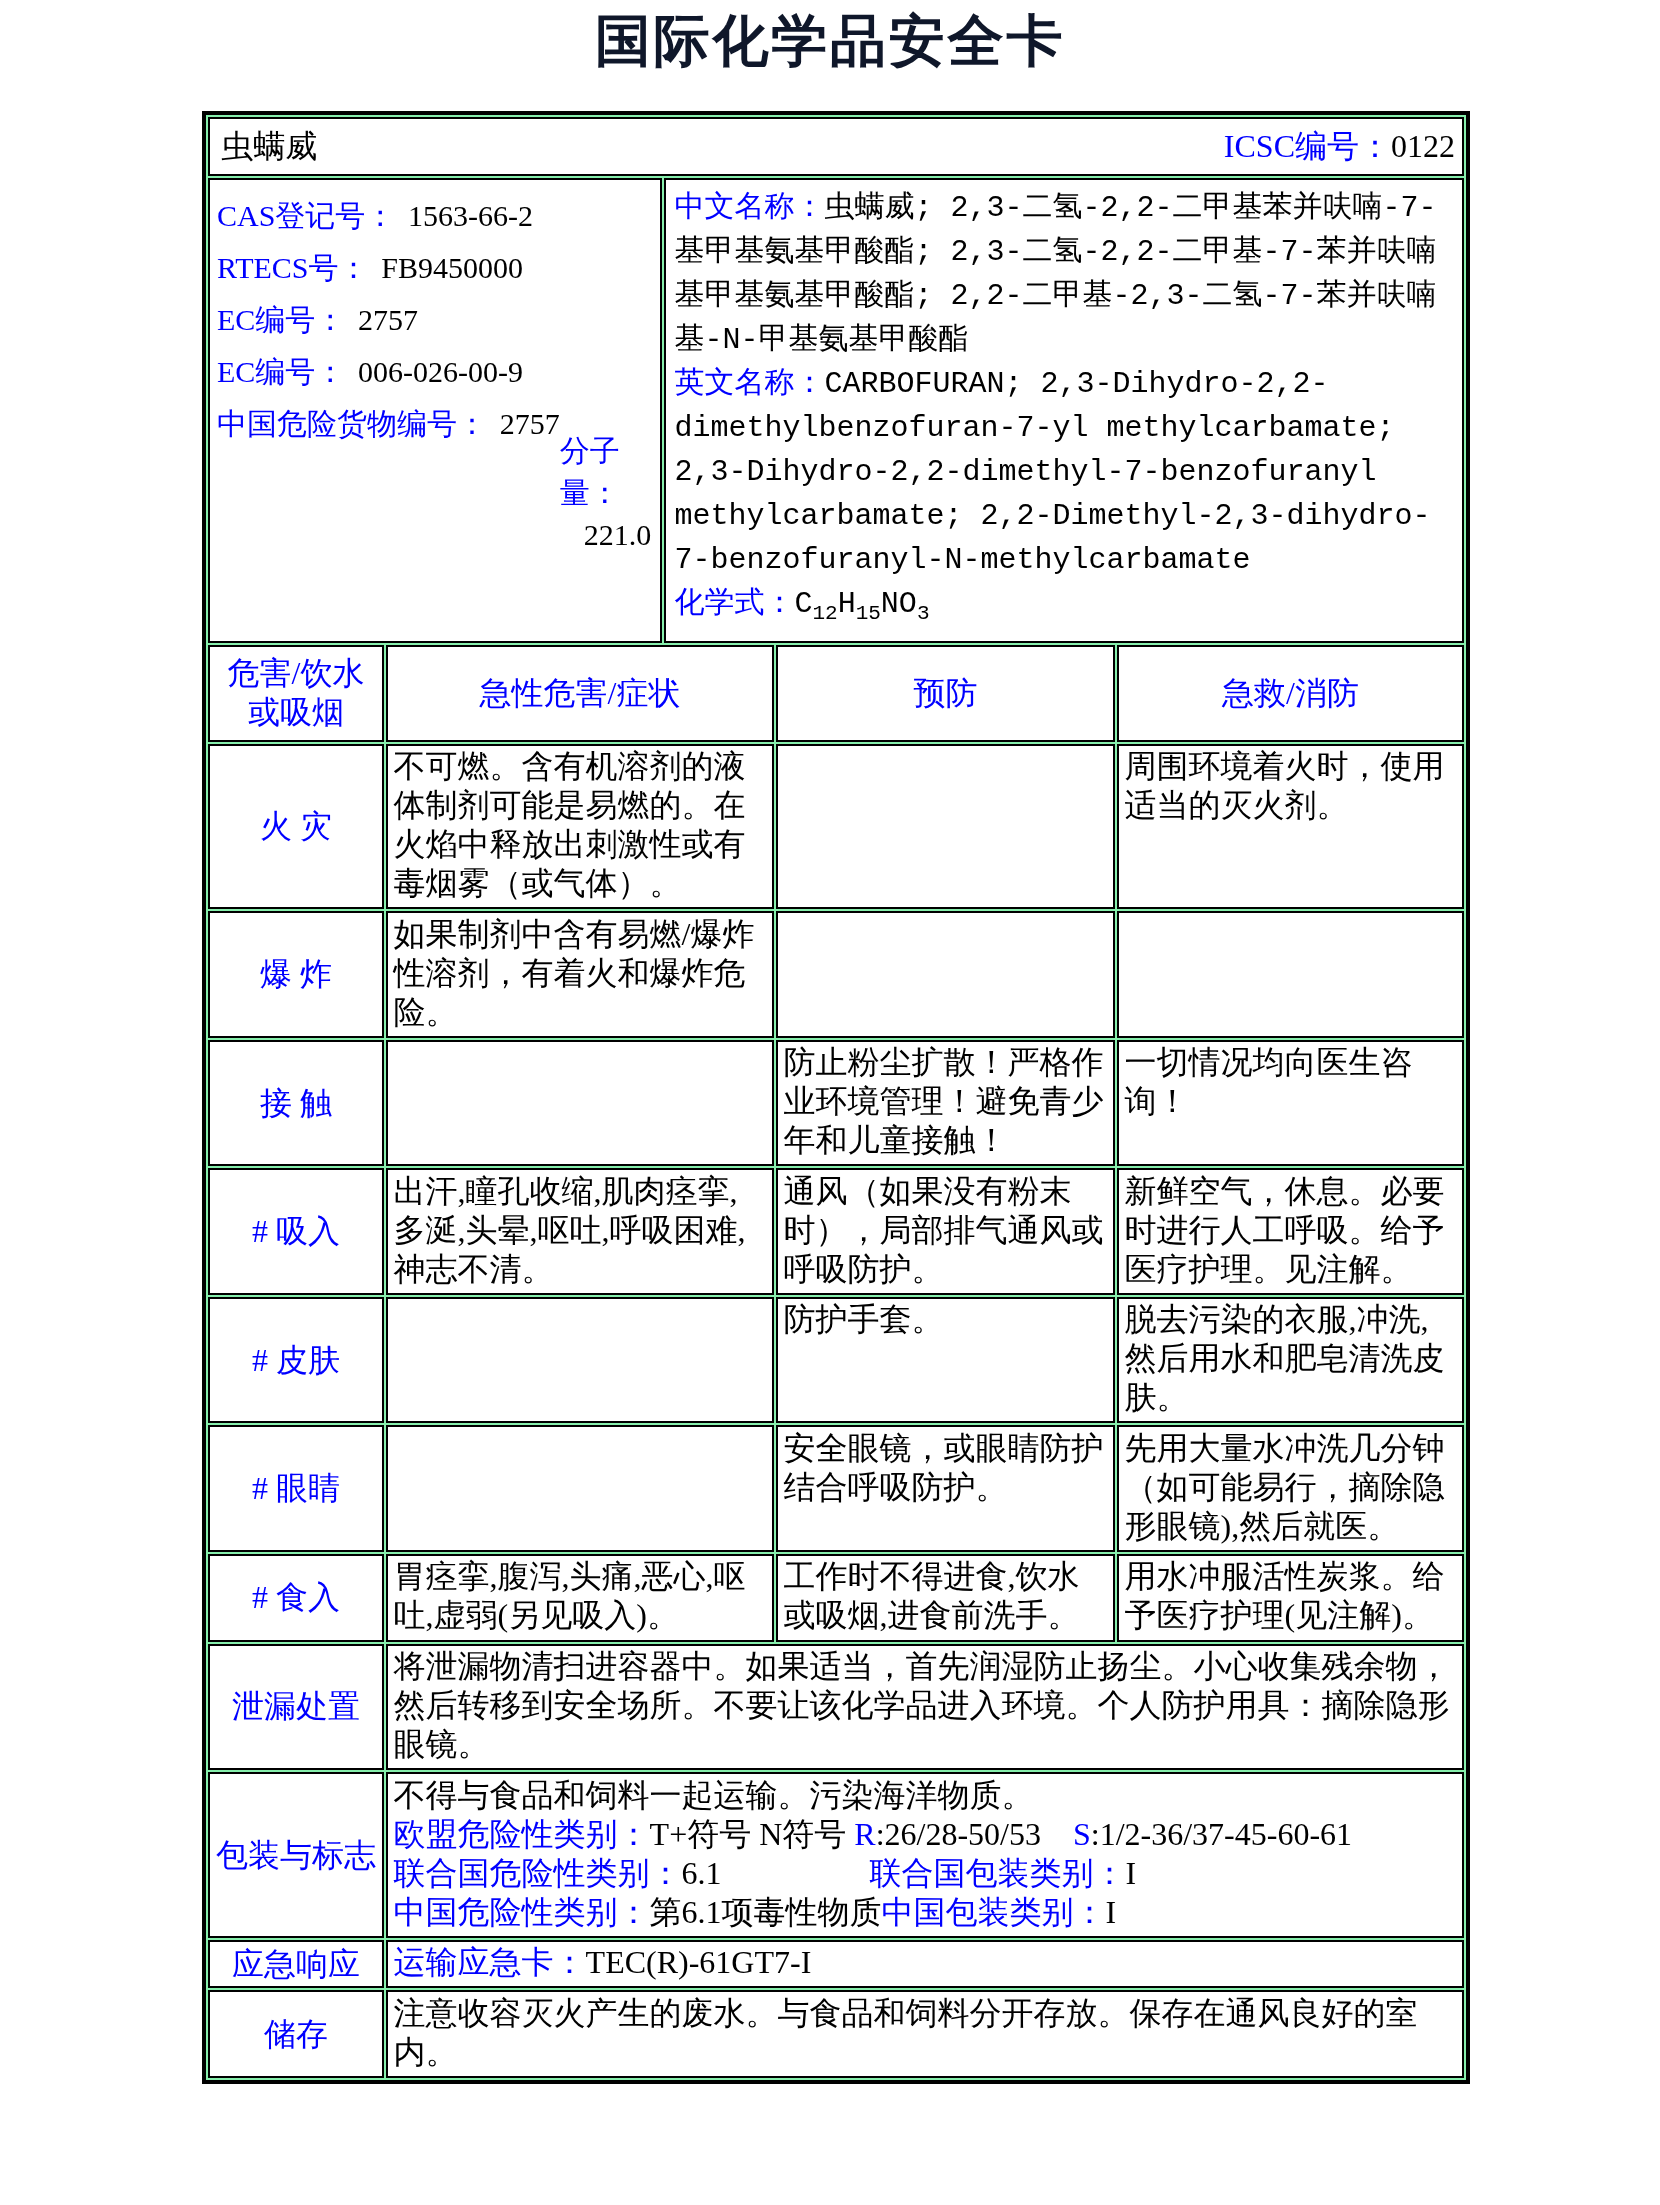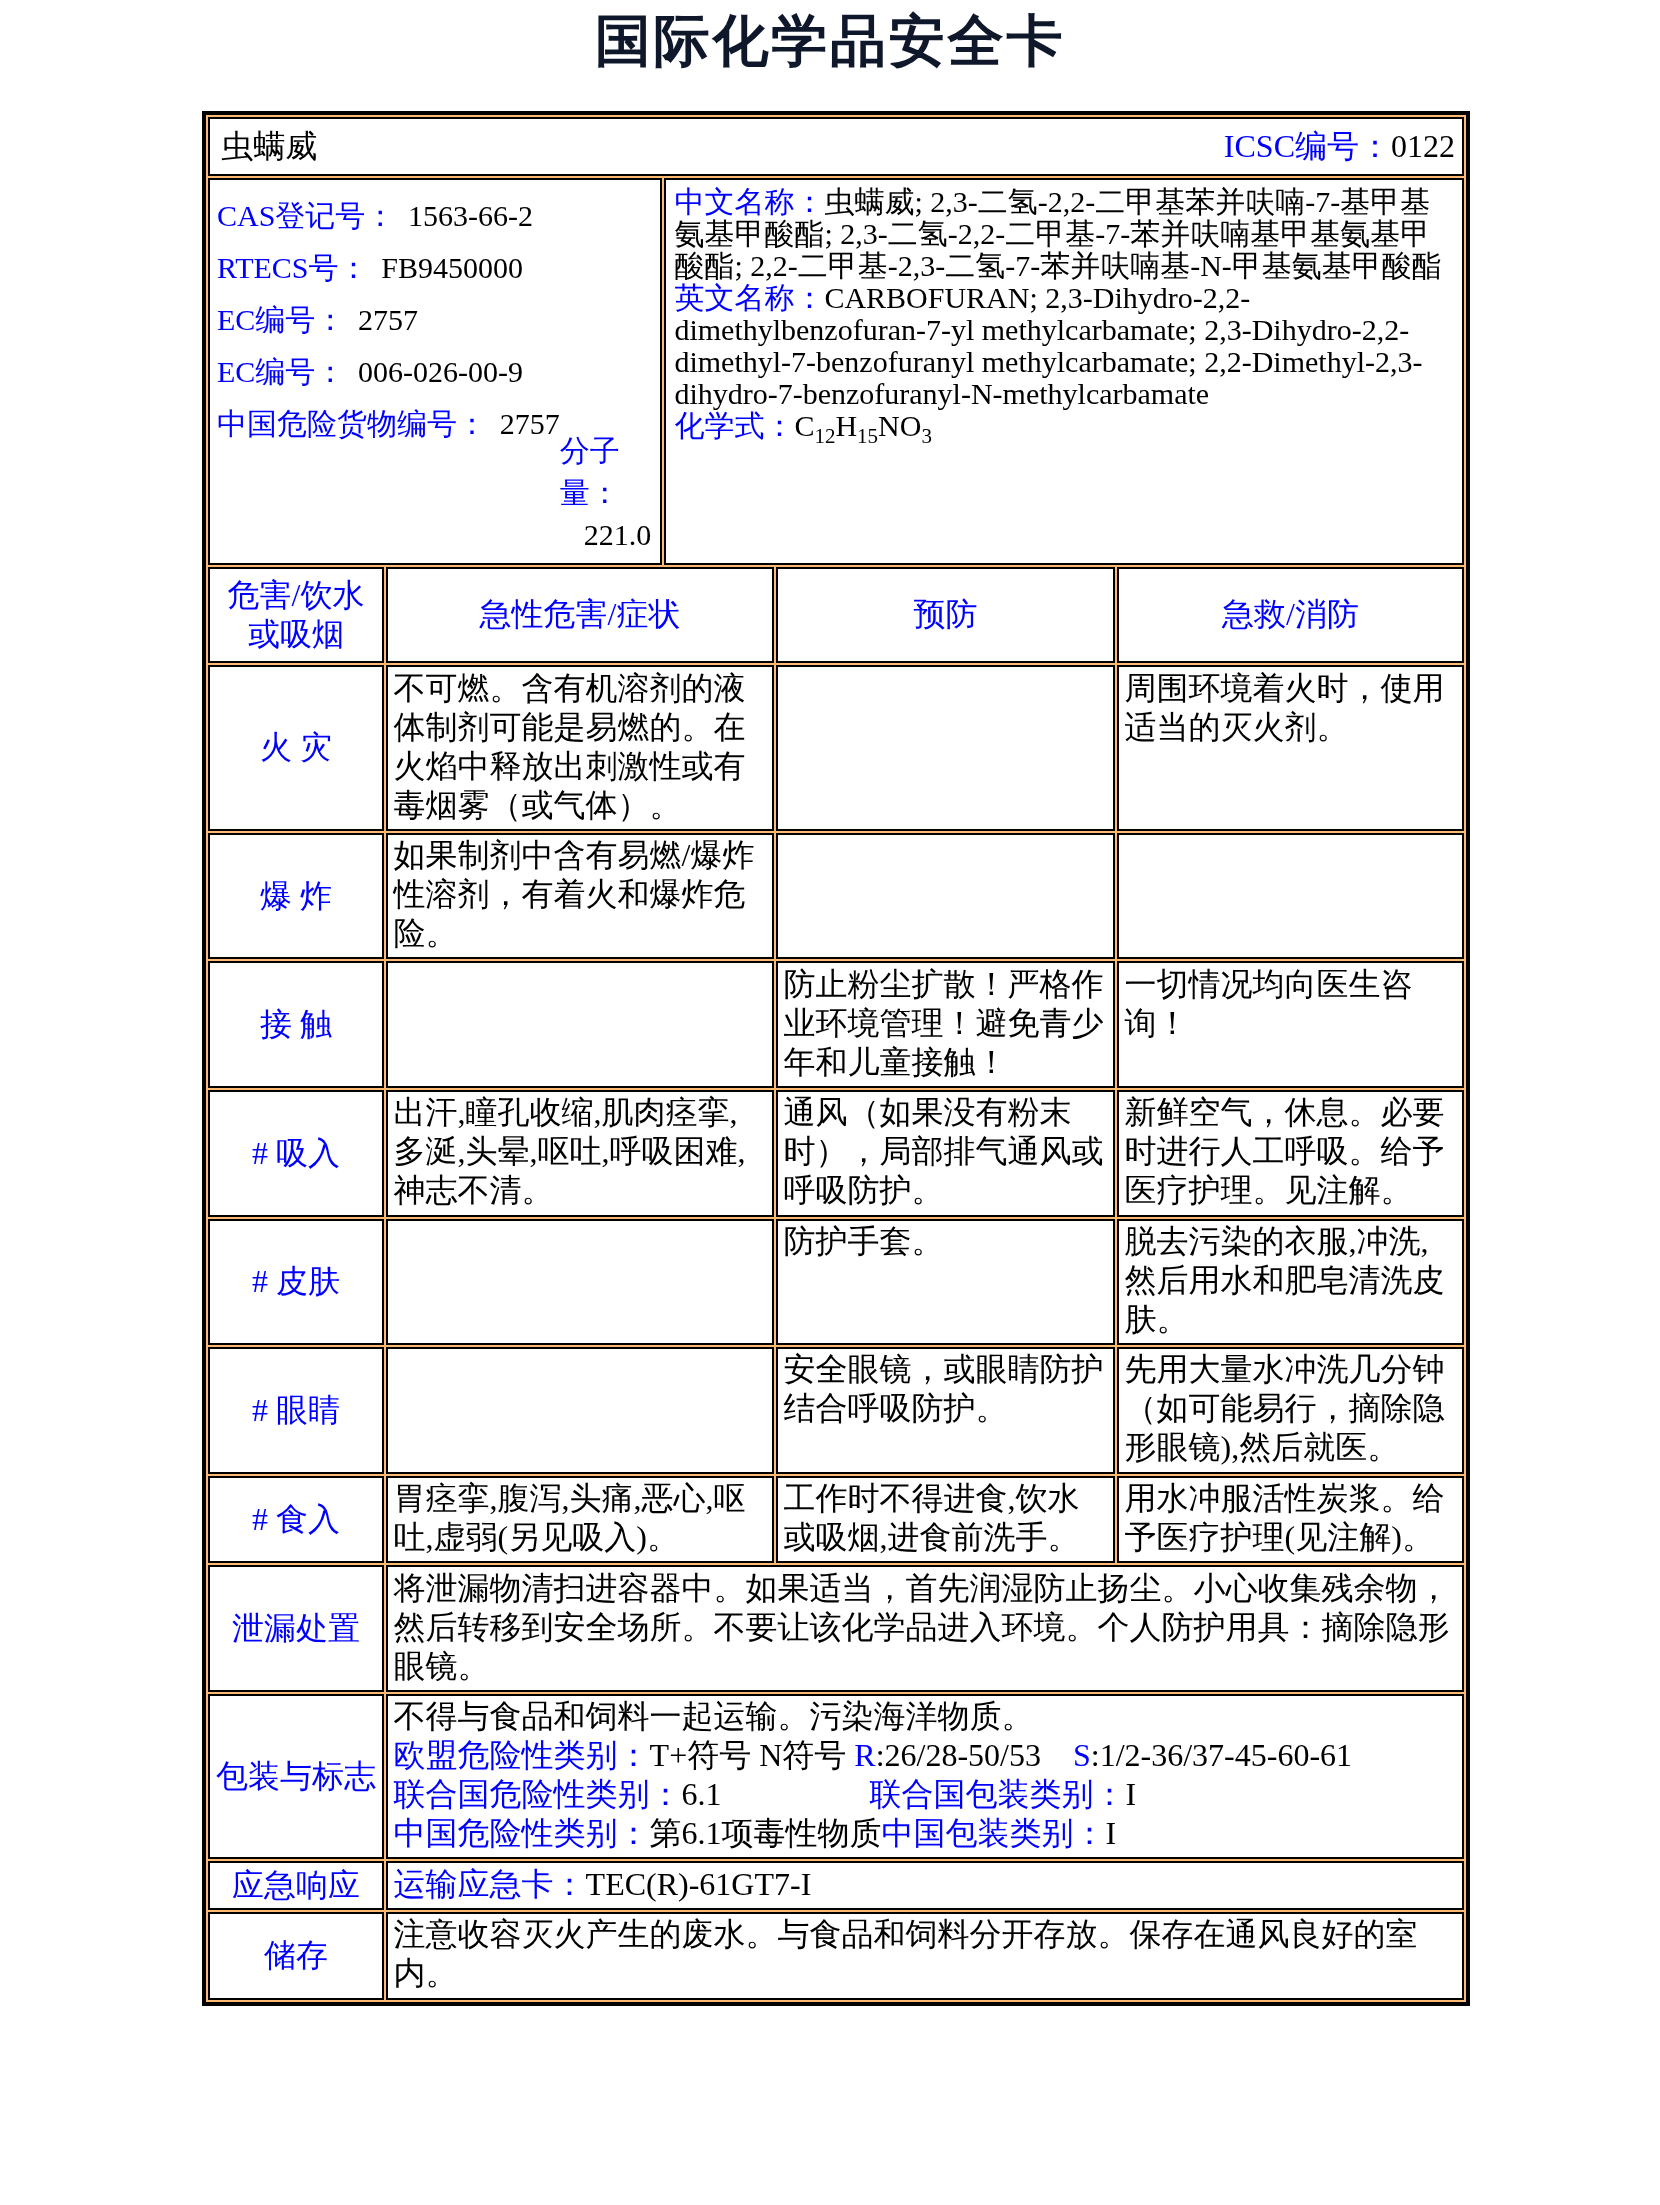--- a/index.html
+++ b/index.html
@@ -7,36 +7,36 @@
     width:1660px;height:2205px;background:#ffffff;position:relative;
     font-family:"Liberation Serif","DejaVu Serif",serif;color:#000;
   }
   .blue{color:#0000ff;}
   .page-title{
     width:100%;text-align:center;font-size:56px;font-weight:bold;color:#0f172a;
     padding-top:4.2px;letter-spacing:2.8px;
   }
   .card{
     position:absolute;left:202px;top:111px;width:1268px;
-    border:4.9px solid #000;box-sizing:border-box;background:#fdba74;
+    border:4.9px solid #000;box-sizing:border-box;background:#86efac;
   }
   table{border-collapse:separate;border-spacing:2.1px;width:100%;table-layout:fixed;}
   table + table{margin-top:-2.1px;}
   td{border:2.1px solid #000;box-sizing:border-box;vertical-align:top;background:#fff;}
   
   .name-cell{height:59px;vertical-align:middle;padding:0 7px 0 11.3px;font-size:32px;}
   .name-flex{display:flex;justify-content:space-between;align-items:center;}
   
   .info-left{padding:9.8px 4.2px 7px 7px;font-size:30px;}
   .info-left-inner{display:flex;flex-direction:row;height:100%;min-height:366px;}
   .id-line{line-height:52px;white-space:nowrap;}
   .id-val{margin-left:12.7px;}
   .mw-line{margin-top:auto;line-height:42px;}
   .mw-val{margin-left:24px;}
-  .info-right{padding:5.6px 5.6px 5.6px 8.4px;font-size:30px;line-height:32px;}
+  .info-right{padding:5.6px 5.6px 5.6px 8.4px;font-size:30px;line-height:44px;font-family:Liberation Mono, monospace;}
   .info-right sub{font-size:21px;margin-top:18px;}
   
   .hz th, .hz td{font-size:32px;}
   .hdr-cell{
     border:2.1px solid #000;background:#fff;color:#0000ff;font-weight:normal;
     text-align:center;vertical-align:middle;height:87px;line-height:39px;padding:2.8px;
   }
   .row-label{
     color:#0000ff;text-align:center;vertical-align:middle;
     padding:2.8px 0;line-height:39px;

